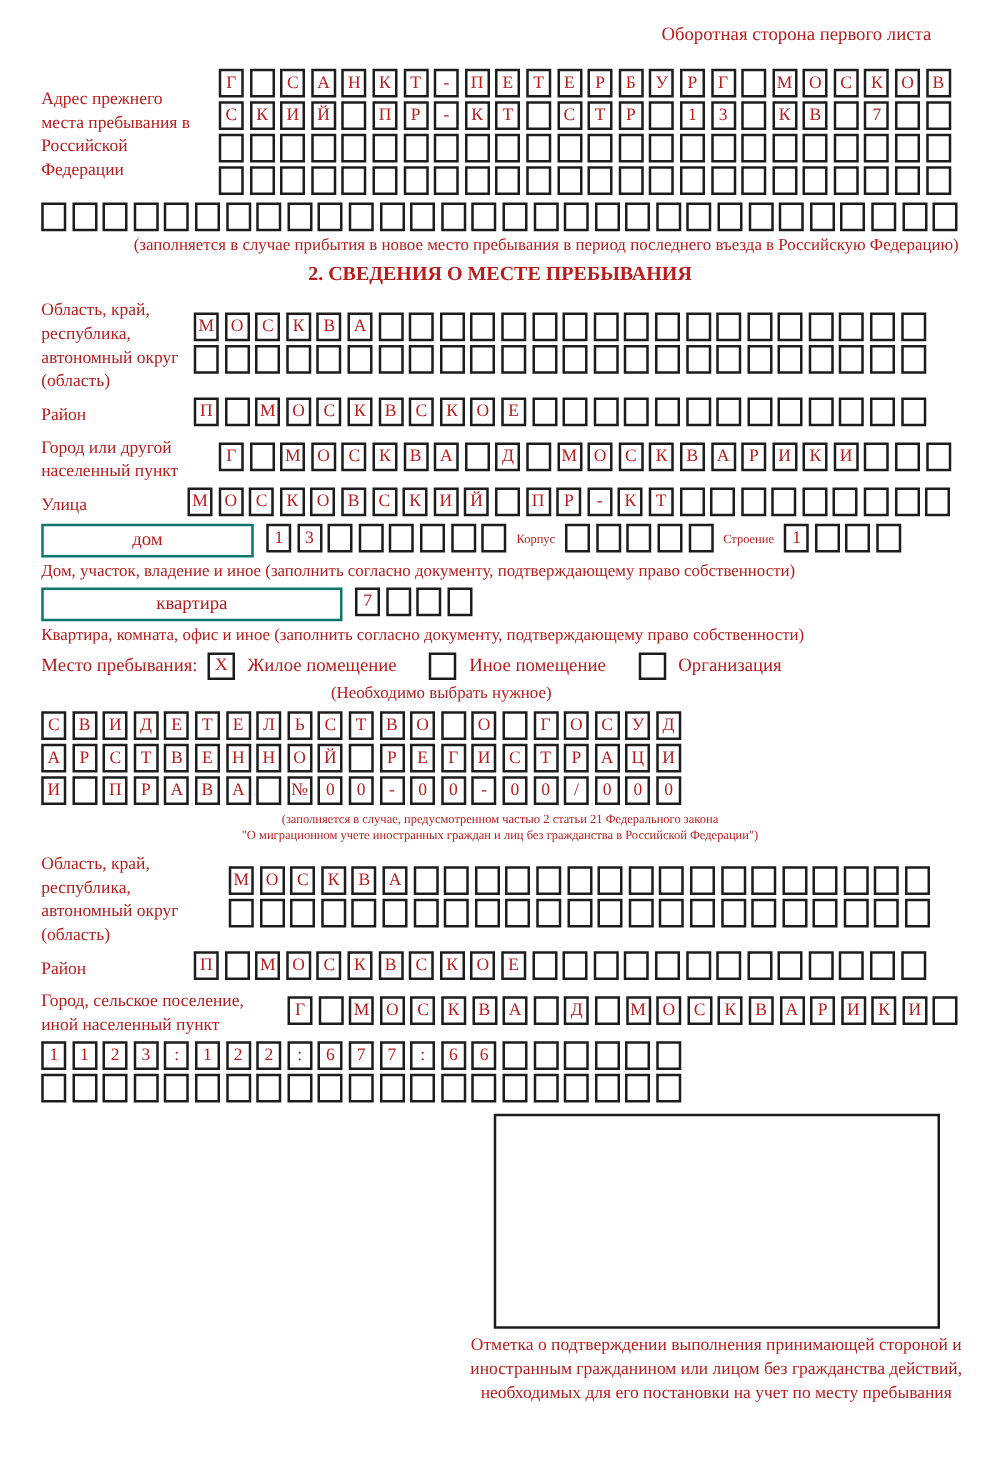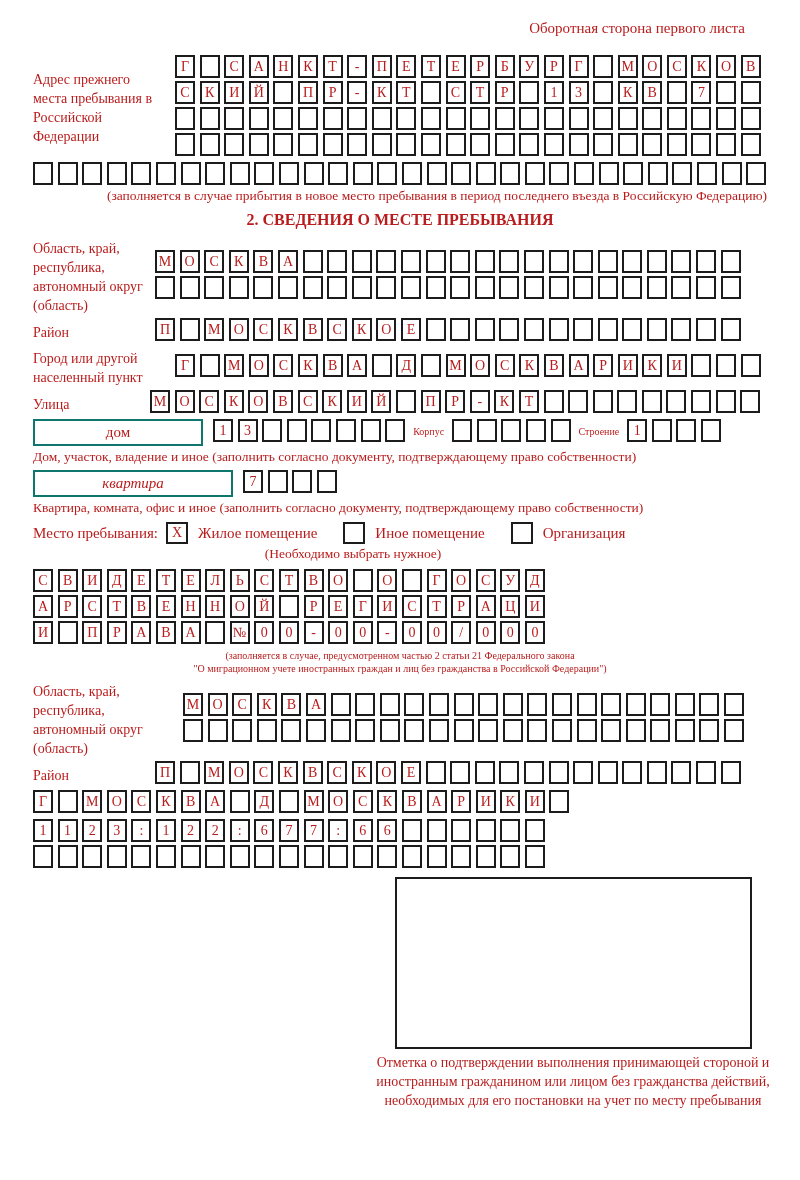--- a/index.html
+++ b/index.html
@@ -57,21 +57,21 @@
   .wide-box{
     height:27px;
     border:2px solid #0f766e;
     box-sizing:border-box;
     display:flex;align-items:center;justify-content:center;
     font-size:15px;
     margin-right:10px;
     background:#fff;
   }
   .wide-box.dom{width:170px;}
-  .wide-box.kv{width:200px;font-style:italic;}
+  .wide-box.kv{width:241px;}
   .inline-label{font-size:10px;line-height:25px;margin:0 8px;}
   .stay-row{display:flex;align-items:center;font-size:15px;margin:6px 0 2px 0;}
   .checkbox{
     width:22px;height:22px;
     border:2px solid #1c1c1c;
     box-sizing:border-box;
     display:flex;align-items:center;justify-content:center;
     font-size:14px;
     margin:0 10px 0 8px;
     background:#fff;
@@ -617,20 +617,21 @@
           <div class="cell"></div>
           <div class="cell"></div>
           <div class="cell"></div>
           <div class="cell"></div>
           <div class="cell"></div>
         </div>
     </div>
   </div>
 
   <div class="field-block">
+    <div class="label w197">Город, сельское поселение, иной населенный пункт</div>
     <div class="rows">
       <div class="cell-row">
           <div class="cell">Г</div>
           <div class="cell"></div>
           <div class="cell">М</div>
           <div class="cell">О</div>
           <div class="cell">С</div>
           <div class="cell">К</div>
           <div class="cell">В</div>
           <div class="cell">А</div>

